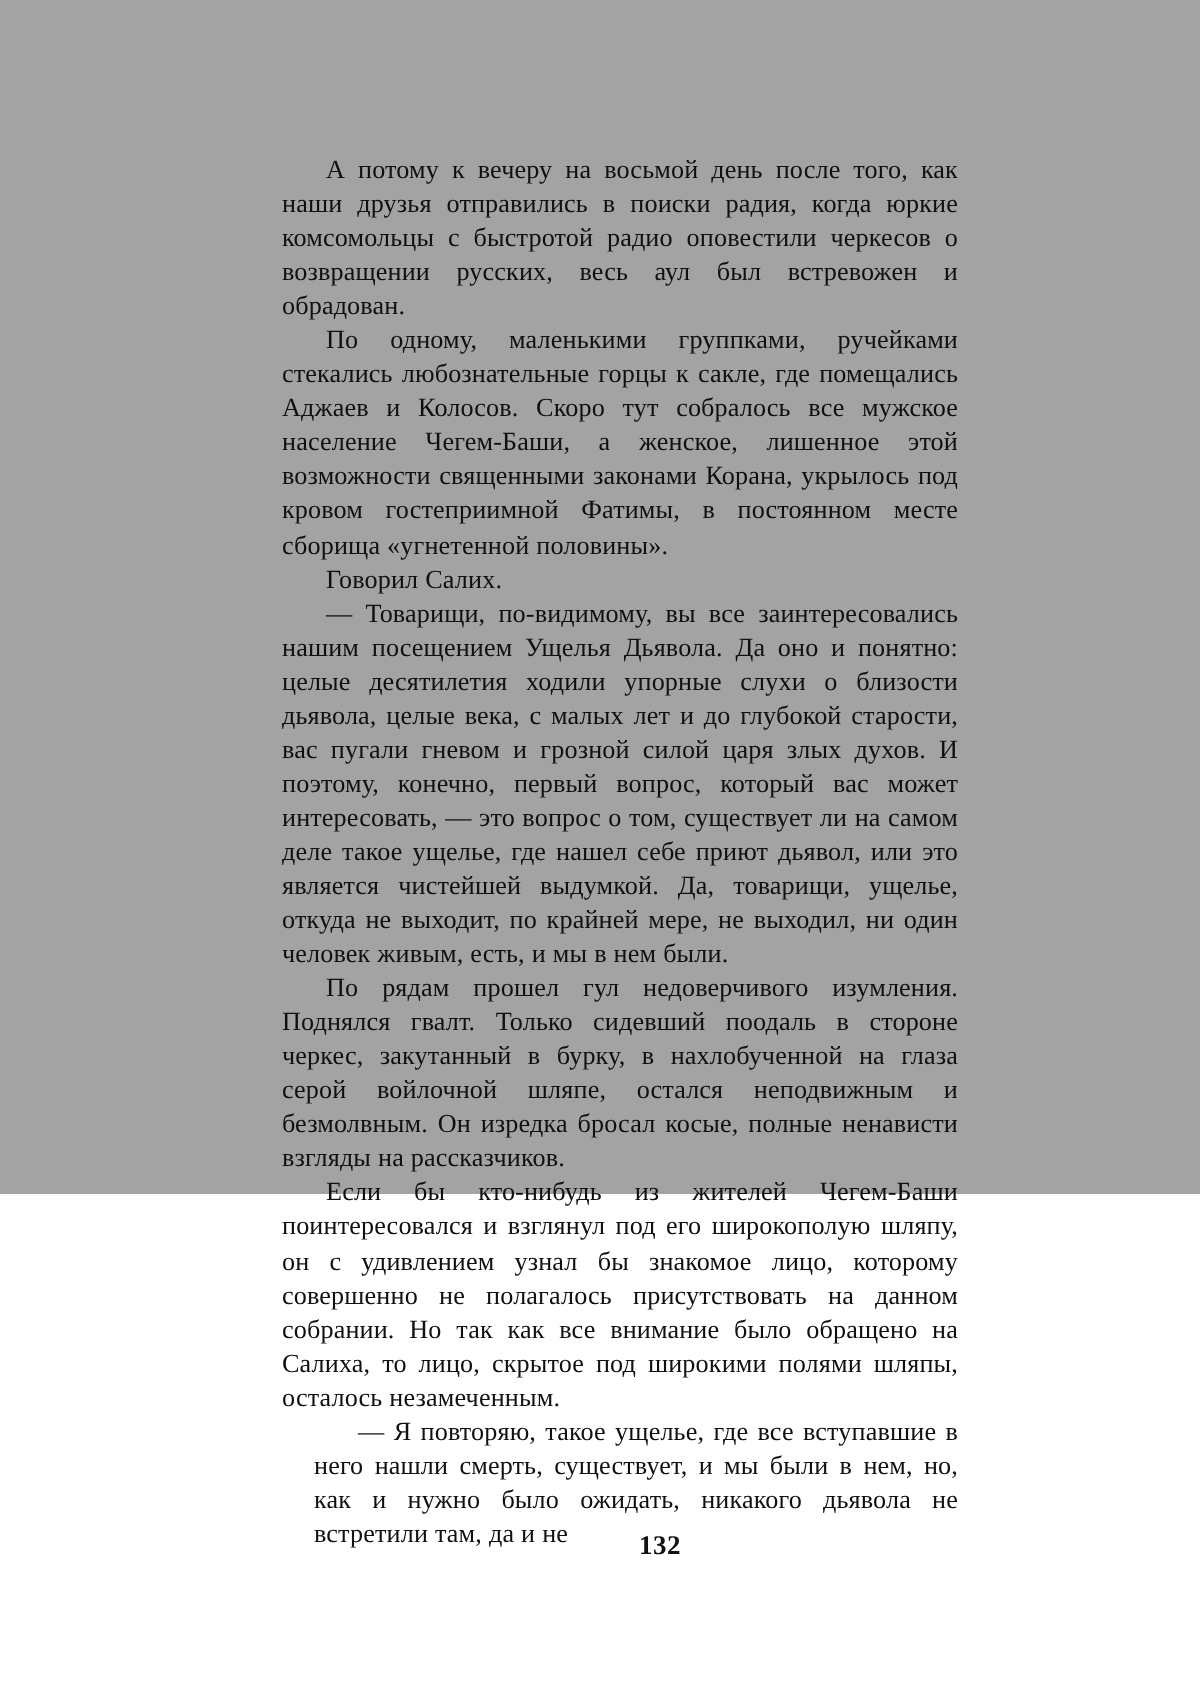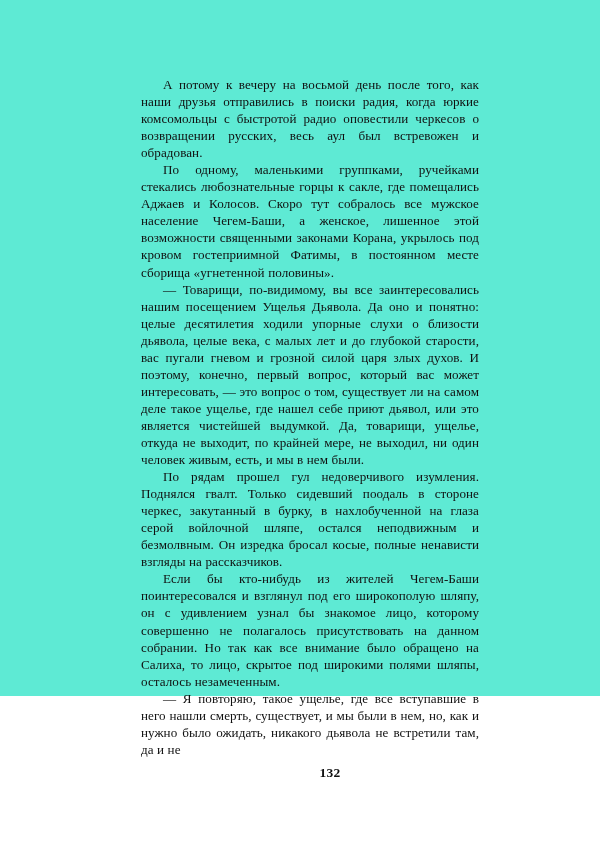--- a/index.html
+++ b/index.html
@@ -16,22 +16,22 @@
     font-family: "Liberation Serif", "DejaVu Serif", serif;
     color: #101010;
     -webkit-font-smoothing: antialiased;
   }
 
   .page {
     position: absolute;
     left: 0;
     top: 0;
     width: 600px;
-    height: 696px;
-    background: #5eead4;
+    height: 597px;
+    background: #a3a3a3;
   }
 
   .text-block {
     position: absolute;
     left: 141px;
     top: 76px;
     width: 338px;
   }
 
   .para {
@@ -40,21 +40,21 @@
     text-justify: inter-word;
     text-indent: 22px;
     font-size: 13.1px;
     line-height: 17.05px;
     letter-spacing: 0.005em;
     word-spacing: 0.01em;
     hyphens: none;
   }
 
   
-  .para:last-child { margin-bottom: 0; }
+  .para:last-child { margin-bottom: 0; margin-left: 16px; }
 
   .folio {
     position: absolute;
     top: 765px;
     left: 0;
     width: 600px;
     text-align: center;
     font-size: 13.5px;
     font-weight: 700;
     letter-spacing: 0.02em;
@@ -64,20 +64,21 @@
   }
 </style>
 </head>
 <body>
 
 <div class="page">
 
   <div class="text-block">
     <p class="para">А потому к вечеру на восьмой день после того, как наши друзья отправились в поиски радия, когда юркие комсомольцы с быстротой радио оповестили черкесов о возвращении русских, весь аул был встревожен и обрадован.</p>
     <p class="para">По одному, маленькими группками, ручейками стекались любознательные горцы к сакле, где помещались Аджаев и Колосов. Скоро тут собралось все мужское население Чегем-Баши, а женское, лишенное этой возможности священными законами Корана, укрылось под кровом гостеприимной Фатимы, в постоянном месте сборища «угнетенной половины».</p>
+    <p class="para">Говорил Салих.</p>
     <p class="para">— Товарищи, по-видимому, вы все заинтересовались нашим посещением Ущелья Дьявола. Да оно и понятно: целые десятилетия ходили упорные слухи о близости дьявола, целые века, с малых лет и до глубокой старости, вас пугали гневом и грозной силой царя злых духов. И поэтому, конечно, первый вопрос, который вас может интересовать, — это вопрос о том, существует ли на самом деле такое ущелье, где нашел себе приют дьявол, или это является чистейшей выдумкой. Да, товарищи, ущелье, откуда не выходит, по крайней мере, не выходил, ни один человек живым, есть, и мы в нем были.</p>
     <p class="para">По рядам прошел гул недоверчивого изумления. Поднялся гвалт. Только сидевший поодаль в стороне черкес, закутанный в бурку, в нахлобученной на глаза серой войлочной шляпе, остался неподвижным и безмолвным. Он изредка бросал косые, полные ненависти взгляды на рассказчиков.</p>
     <p class="para">Если бы кто-нибудь из жителей Чегем-Баши поинтересовался и взглянул под его широкополую шляпу, он с удивлением узнал бы знакомое лицо, которому совершенно не полагалось присутствовать на данном собрании. Но так как все внимание было обращено на Салиха, то лицо, скрытое под широкими полями шляпы, осталось незамеченным.</p>
     <p class="para">— Я повторяю, такое ущелье, где все вступавшие в него нашли смерть, существует, и мы были в нем, но, как и нужно было ожидать, никакого дьявола не встретили там, да и не</p>
   </div>
 
   <div class="folio">132</div>
 
 </div>
 

